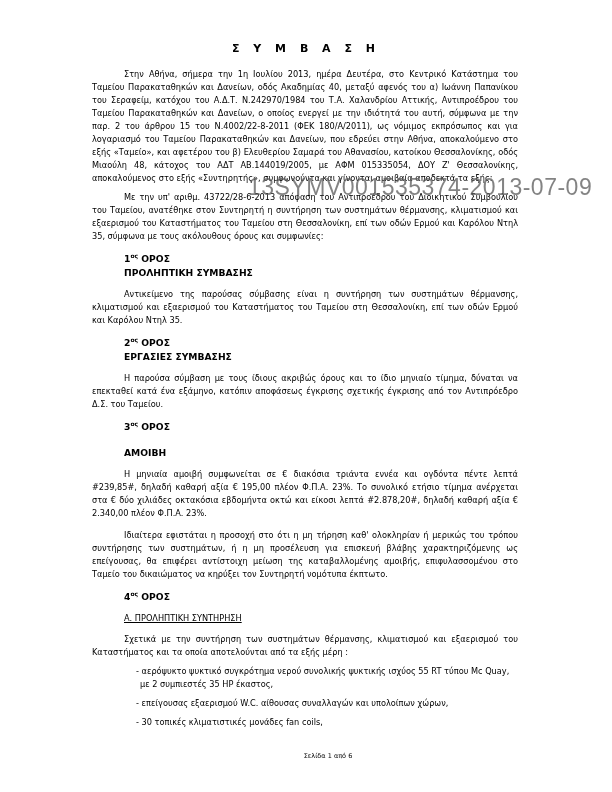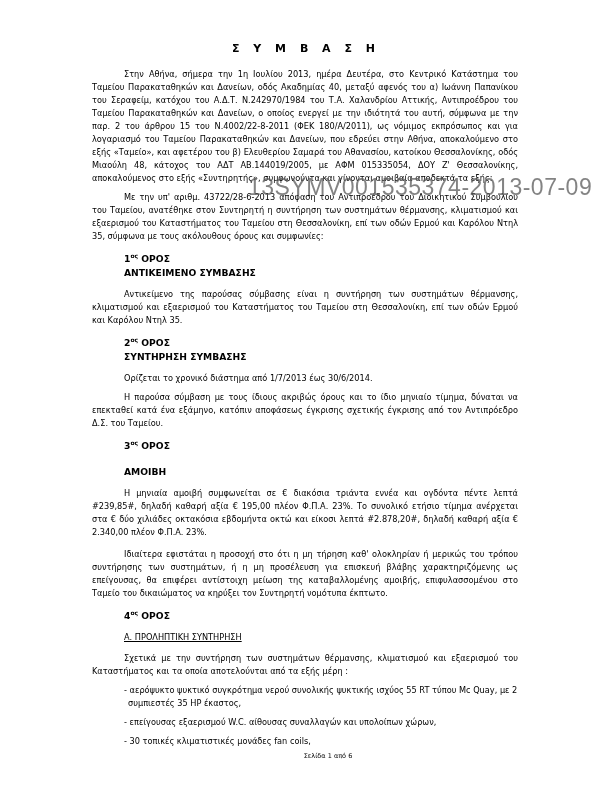--- a/index.html
+++ b/index.html
@@ -7,46 +7,45 @@
          font-family: "DejaVu Sans", sans-serif; color: #000; }
   .page { position: absolute; left: 0; top: 0; width: 612px; height: 792px; background: #fff; border-radius: 17px; }
   .title { position: absolute; top: 42px; left: 0; width: 612px; text-align: center;
            font-weight: bold; font-size: 11px; letter-spacing: 5px; }
   .body { position: absolute; left: 92px; width: 426px; top: 68px; font-size: 8.2px; line-height: 13px; }
   .p { text-align: justify; text-indent: 32px; margin: 0 0 6px 0; }
   .head { margin-left: 32px; font-weight: bold; font-size: 9.2px; line-height: 14px; }
   .head sup { font-size: 6px; vertical-align: 4px; }
   .head-block { margin: 6px 0 8px 0; }
   .sub { margin-left: 32px; text-decoration: underline; margin-bottom: 8px; }
-  .bullet { margin-left: 32px; text-indent: -4px; padding-left: 4px; margin-bottom: 6px; }
+  .bullet { margin-left: 44px; text-indent: -4px; padding-left: 4px; margin-bottom: 6px; }
   .footer { position: absolute; top: 752px; left: 0; width: 612px; text-align: center; font-size: 6.5px; padding-left: 22px; }
   .stamp { position: absolute; left: 248px; top: 174px; font-family: "Liberation Sans", sans-serif;
            font-size: 23px; color: rgba(90,90,90,0.75); letter-spacing: 0.5px; white-space: nowrap; }
 </style>
 </head>
 <body>
 
 <div class="page">
   <div class="title">Σ Υ Μ Β Α Σ Η</div>
 
   <div class="body">
     <p class="p">Στην Αθήνα, σήμερα την 1η Ιουλίου 2013, ημέρα Δευτέρα, στο Κεντρικό Κατάστημα του Ταμείου Παρακαταθηκών και Δανείων, οδός Ακαδημίας 40, μεταξύ αφενός του α) Ιωάννη Παπανίκου του Σεραφείμ, κατόχου του Α.Δ.Τ. Ν.242970/1984 του Τ.Α. Χαλανδρίου Αττικής, Αντιπροέδρου του Ταμείου Παρακαταθηκών και Δανείων, ο οποίος ενεργεί με την ιδιότητά του αυτή, σύμφωνα με την παρ. 2 του άρθρου 15 του Ν.4002/22-8-2011 (ΦΕΚ 180/Α/2011), ως νόμιμος εκπρόσωπος και για λογαριασμό του Ταμείου Παρακαταθηκών και Δανείων, που εδρεύει στην Αθήνα, αποκαλούμενο στο εξής «Ταμείο», και αφετέρου του β) Ελευθερίου Σαμαρά του Αθανασίου, κατοίκου Θεσσαλονίκης, οδός Μιαούλη 48, κάτοχος του ΑΔΤ ΑΒ.144019/2005, με ΑΦΜ 015335054, ΔΟΥ Ζ' Θεσσαλονίκης, αποκαλούμενος στο εξής «Συντηρητής», συμφωνούντα και γίνονται αμοιβαία αποδεκτά τα εξής:</p>
     <p class="p">Με την υπ' αριθμ. 43722/28-6-2013 απόφαση του Αντιπροέδρου του Διοικητικού Συμβουλίου του Ταμείου, ανατέθηκε στον Συντηρητή η συντήρηση των συστημάτων θέρμανσης, κλιματισμού και εξαερισμού του Καταστήματος του Ταμείου στη Θεσσαλονίκη, επί των οδών Ερμού και Καρόλου Ντηλ 35, σύμφωνα με τους ακόλουθους όρους και συμφωνίες:</p>
 
     <div class="head-block">
       <div class="head"><span>1</span><sup>ος</sup> <span>ΟΡΟΣ</span></div>
-      <div class="head">ΑΝΤΙΚΕΙΜΕΝΟ ΣΥΜΒΑΣΗΣ</div>
+      <div class="head">ΠΡΟΛΗΠΤΙΚΗ ΣΥΜΒΑΣΗΣ</div>
     </div>
     <p class="p">Αντικείμενο της παρούσας σύμβασης είναι η συντήρηση των συστημάτων θέρμανσης, κλιματισμού και εξαερισμού του Καταστήματος του Ταμείου στη Θεσσαλονίκη, επί των οδών Ερμού και Καρόλου Ντηλ 35.</p>
 
     <div class="head-block">
       <div class="head"><span>2</span><sup>ος</sup> <span>ΟΡΟΣ</span></div>
-      <div class="head">ΣΥΝΤΗΡΗΣΗ ΣΥΜΒΑΣΗΣ</div>
+      <div class="head">ΕΡΓΑΣΙΕΣ ΣΥΜΒΑΣΗΣ</div>
     </div>
-    <p class="p">Ορίζεται το χρονικό διάστημα από 1/7/2013 έως 30/6/2014.</p>
     <p class="p">Η παρούσα σύμβαση με τους ίδιους ακριβώς όρους και το ίδιο μηνιαίο τίμημα, δύναται να επεκταθεί κατά ένα εξάμηνο, κατόπιν αποφάσεως έγκρισης σχετικής έγκρισης από τον Αντιπρόεδρο Δ.Σ. του Ταμείου.</p>
 
     <div class="head-block">
       <div class="head"><span>3</span><sup>ος</sup> <span>ΟΡΟΣ</span></div>
       <div class="head" style="margin-top:12px">ΑΜΟΙΒΗ</div>
     </div>
     <p class="p" style="margin-bottom:9px">Η μηνιαία αμοιβή συμφωνείται σε € διακόσια τριάντα εννέα και ογδόντα πέντε λεπτά #239,85#, δηλαδή καθαρή αξία € 195,00 πλέον Φ.Π.Α. 23%. Το συνολικό ετήσιο τίμημα ανέρχεται στα € δύο χιλιάδες οκτακόσια εβδομήντα οκτώ και είκοσι λεπτά #2.878,20#, δηλαδή καθαρή αξία € 2.340,00 πλέον Φ.Π.Α. 23%.</p>
     <p class="p">Ιδιαίτερα εφιστάται η προσοχή στο ότι η μη τήρηση καθ' ολοκληρίαν ή μερικώς του τρόπου συντήρησης των συστημάτων, ή η μη προσέλευση για επισκευή βλάβης χαρακτηριζόμενης ως επείγουσας, θα επιφέρει αντίστοιχη μείωση της καταβαλλομένης αμοιβής, επιφυλασσομένου στο Ταμείο του δικαιώματος να κηρύξει τον Συντηρητή νομότυπα έκπτωτο.</p>
 
     <div class="head-block" style="margin-top:2px">

